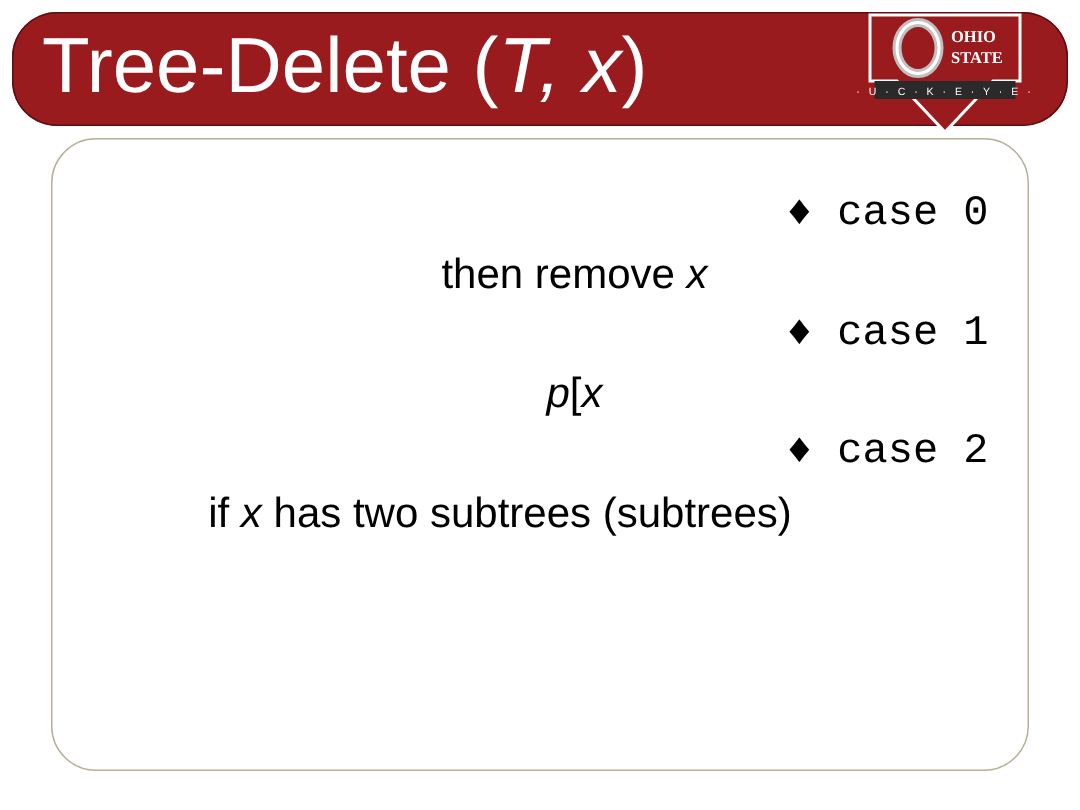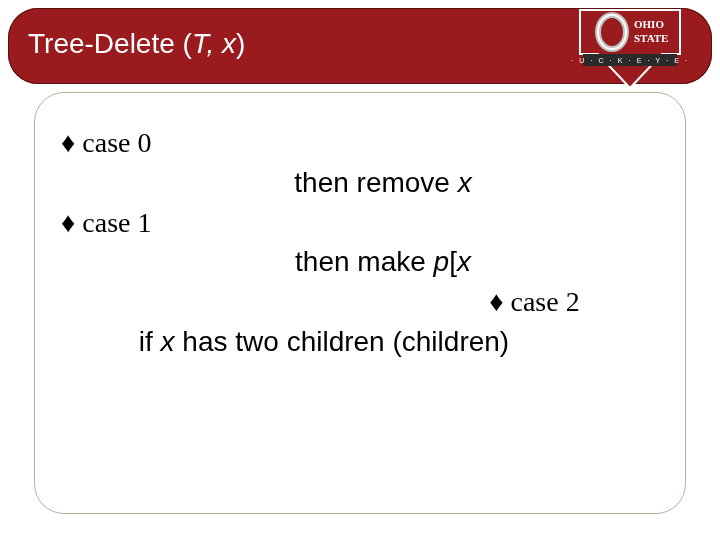--- a/index.html
+++ b/index.html
@@ -25,21 +25,21 @@
     right: 8px;
     height: 76px;
     background: #9a1b1e;
     border-radius: 30px;
     box-shadow: 0 0 0 1px #5c0f11 inset;
     display: flex;
     align-items: center;
   }
   .title-text {
     color: #fff;
-    font-size: 28px;
+    font-size: 52px;
     margin-left: 20px;
     margin-top: -4px;
   }
   .title-text .t-ital, .content i, .content .ital {
     font-style: italic;
   }
   .logo {
     position: absolute;
     right: 22px;
     top: -2px;
@@ -66,21 +66,21 @@
     display: flex;
     white-space: pre;
   }
   .col-left {
     flex: 0 0 400px;
   }
   .col-right {
     flex: 1;
   }
   .indent1 { padding-left: 46px; justify-content: center; }
-  .dia { font-family: Liberation Serif, serif; }
+  .dia { font-family: Liberation Mono, monospace; text-align: right; }
 </style>
 </head>
 <body>
 
 <div class="slide">
 
   <div class="title-bar">
     <div class="title-text">
       <span>Tree-Delete (</span><span class="t-ital">T, x</span><span>)</span>
     </div>
@@ -104,26 +104,26 @@
 
       <div class="row indent1">
         <span>then remove </span><i>x</i>
       </div>
 
       <div class="row">
         <div class="col-right dia">♦ case 1</div>
       </div>
 
       <div class="row indent1">
-        <span>then make </span><i>p</i><span>[</span><i>x</i>
+        <i>p</i><span>[</span><i>x</i>
       </div>
 
       <div class="row">
         <div class="col-left" style="flex:0 0 420px">
-          <span>if </span><i>x</i><span> has two children (children)</span>
+          <span>if </span><i>x</i><span> has two subtrees (subtrees)</span>
         </div>
         <div class="col-right dia" style="margin-left:-20px">♦ case 2</div>
       </div>
 
     </div>
   </div>
 
 </div>
 
 </body></html>

